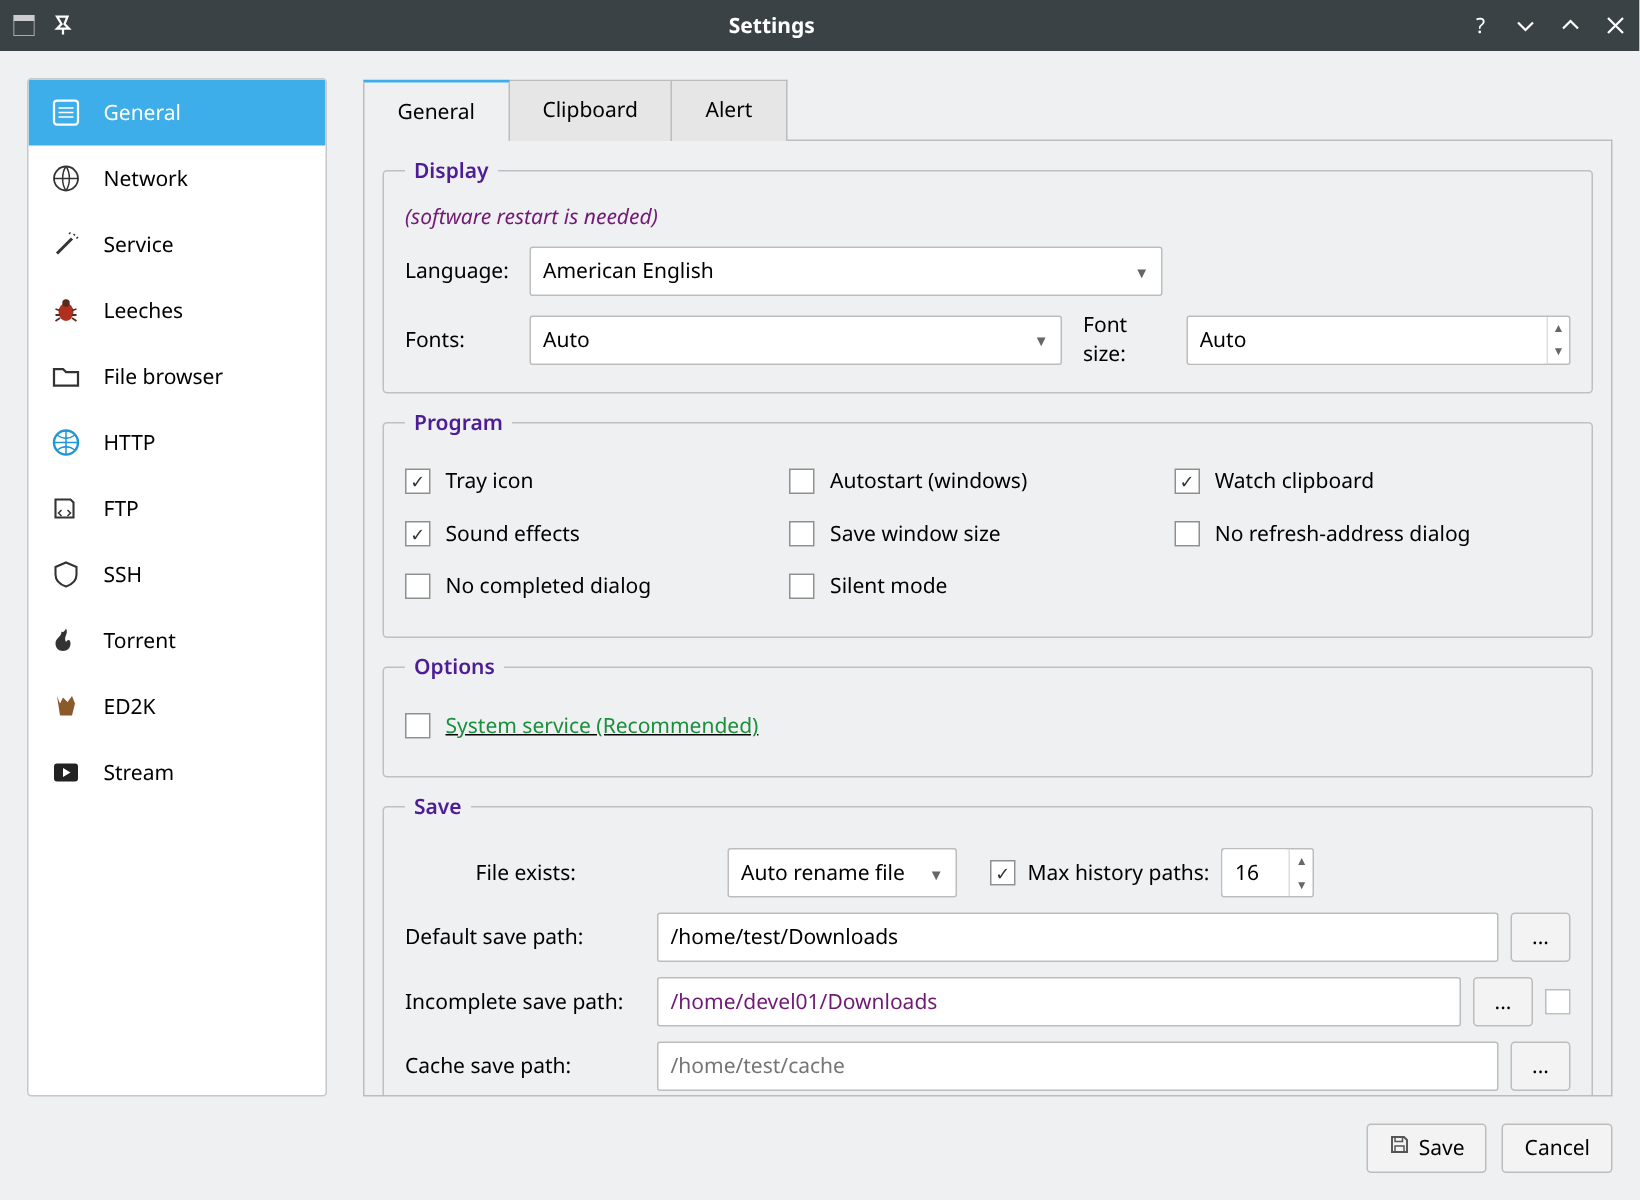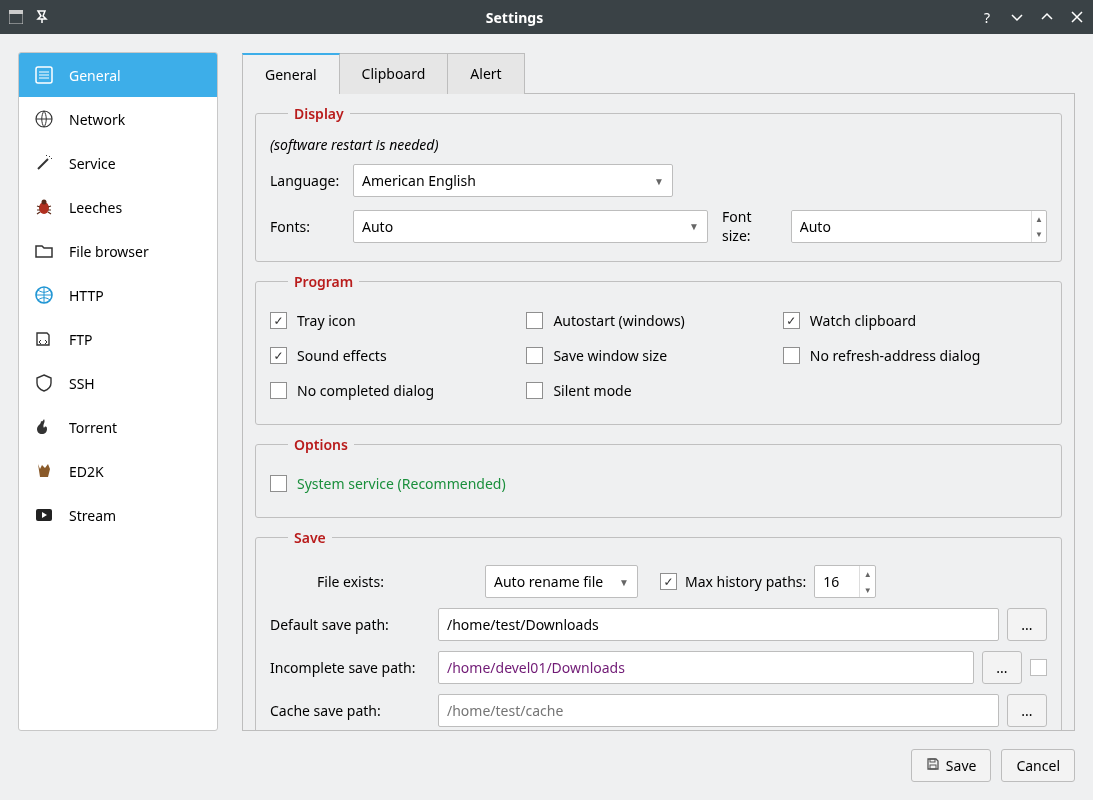--- a/index.html
+++ b/index.html
@@ -21,40 +21,40 @@
 .sidebar-item .sicon { width: 22px; height: 22px; display: inline-flex; align-items: center; justify-content: center; }
 
 .panel { flex: 1; display: flex; flex-direction: column; }
 .tabs { display: flex; }
 .tab { padding: 10px 22px; border: 1px solid #bdbdbd; background: #e6e6e6; border-bottom: none; cursor: pointer; position: relative; top: 1px; }
 .tab.active { background: #eff0f1; border-top: 2px solid #3daee9; z-index: 2; }
 .tab + .tab { border-left: none; }
 .panel-body { border: 1px solid #bdbdbd; padding: 10px 12px 16px 12px; flex: 1; overflow: auto; }
 
 fieldset { border: 1px solid #c0c0c0; border-radius: 3px; padding: 12px 14px 16px 14px; margin-bottom: 10px; }
-legend { padding: 0 6px; font-weight: 600; color: #b91c1c; margin-left: 18px; }
+legend { padding: 0 6px; font-weight: 600; color: #4c1d95; }
 
 .row { display: flex; align-items: center; gap: 8px; margin-top: 10px; }
 .row:first-of-type { margin-top: 6px; margin-left: 47px; }
 label.l { min-width: 75px; }
 label.lwide { min-width: 160px; }
-.note { font-style: italic; color: #000000; }
+.note { font-style: italic; color: #701a75; }
 
 select, .combo, input[type=text], .spin { height: 33px; border: 1px solid #bdbdbd; background: #fff; padding: 0 8px; border-radius: 2px; }
 .combo { display: flex; align-items: center; justify-content: space-between; cursor: pointer; }
 .combo .chev { color: #666; font-size: 10px; }
 .spin { display: flex; align-items: center; padding: 0; }
 .spin input { border: none; width: 44px; padding: 0 8px; height: 100%; outline: none; }
 .spin .arrows { width: 16px; display: flex; flex-direction: column; border-left: 1px solid #ddd; height: 100%; }
 .spin .arrows span { flex: 1; display: flex; align-items: center; justify-content: center; font-size: 8px; color: #666; cursor: pointer; }
 input[readonly] { color: #701a75; background: #fff; }
 
 .cbrow { display: flex; flex-wrap: wrap; }
 .cb { display: flex; align-items: center; gap: 10px; width: 33%; padding: 8px 0; }
-.cb.full { width: 100%; }
+.cb.full { width: 100%; text-decoration: underline; }
 .chk { width: 17px; height: 17px; border: 1px solid #8f8f8f; background: #fff; display: inline-flex; align-items: center; justify-content: center; font-size: 12px; color: #333; cursor: pointer; }
 .chk.on::after { content: "✓"; }
 .green { color: #1a8f3c; }
 
 .btn { height: 33px; padding: 0 14px; border: 1px solid #bdbdbd; background: #f3f3f3; border-radius: 3px; cursor: pointer; display: inline-flex; align-items: center; gap: 6px; }
 .btn.small { width: 40px; justify-content: center; padding: 0; }
 .sq { width: 17px; height: 17px; border: 1px solid #bdbdbd; background: #fff; }
 
 .footer { display: flex; justify-content: flex-end; gap: 10px; padding-top: 8px; }
 </style>
@@ -204,21 +204,21 @@
       <div class="tab">Clipboard</div>
       <div class="tab">Alert</div>
     </div>
     <div class="panel-body">
 
       <fieldset>
         <legend>Display</legend>
         <div class="note">(software restart is needed)</div>
         <div class="row">
           <label class="l">Language:</label>
-          <div class="combo" style="width:320px">
+          <div class="combo" style="width:422px">
             <span>American English</span>
             <span class="chev">▼</span>
           </div>
         </div>
         <div class="row">
           <label class="l">Fonts:</label>
           <div class="combo" style="width:360px">
             <span>Auto</span>
             <span class="chev">▼</span>
           </div>

